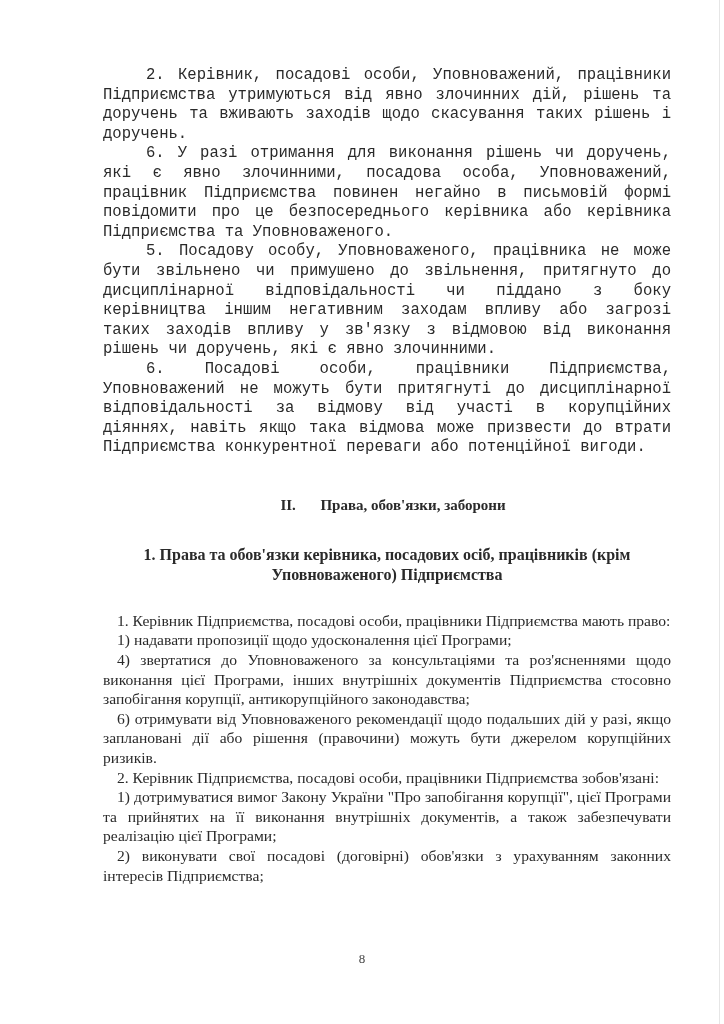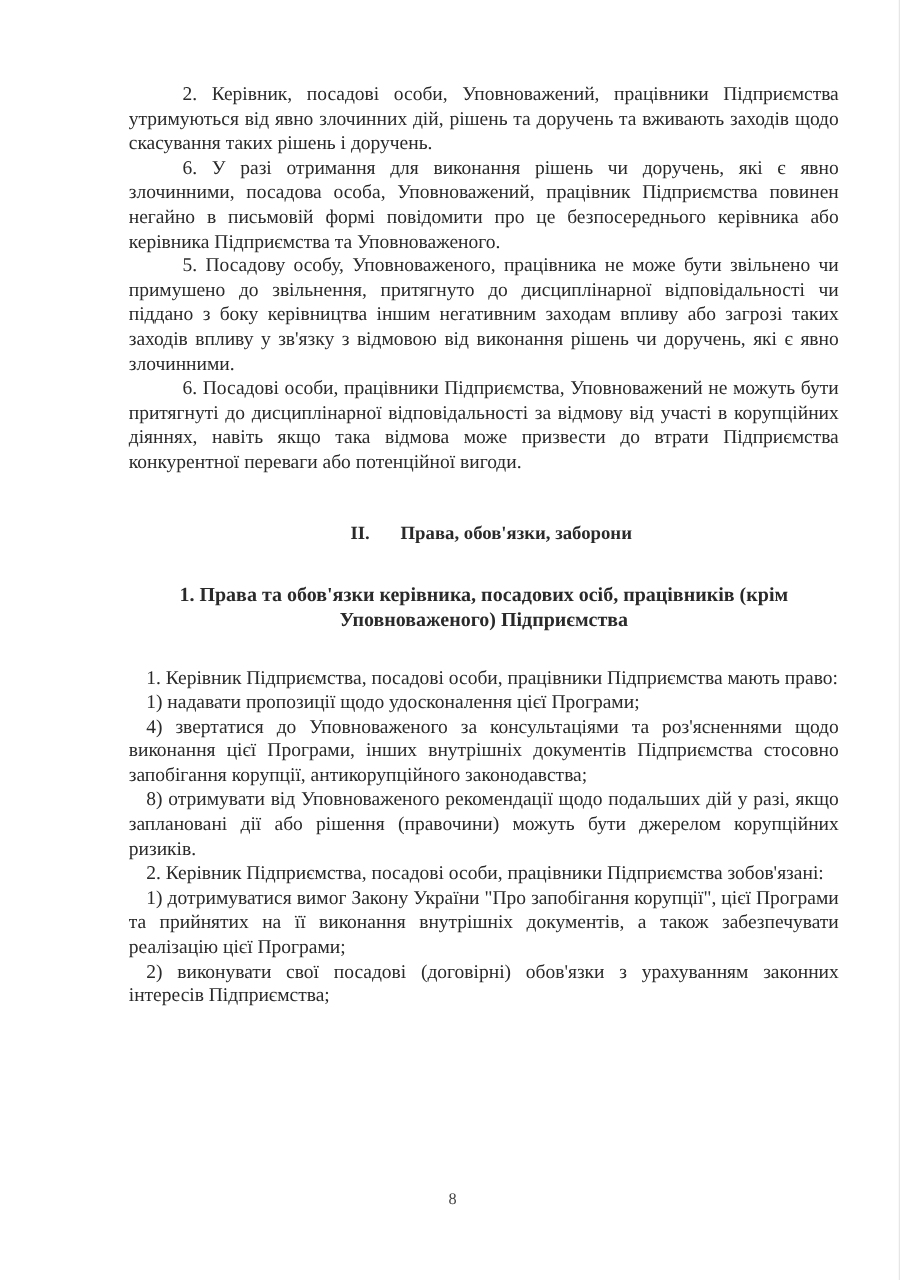--- a/index.html
+++ b/index.html
@@ -7,21 +7,21 @@
     width: 724px; height: 1024px; background: #ffffff; position: relative; overflow: hidden;
     font-family: "Liberation Serif", "DejaVu Serif", serif; color: #2a2a2a;
   }
   .page { position: absolute; left: 0; top: 0; width: 724px; height: 1024px; }
   .right-edge { position: absolute; left: 719px; top: 0; width: 1px; height: 1024px; background: #e6e6e6; }
   .content {
     position: absolute; left: 103px; top: 66px; width: 568px;
     font-size: 15.6px; line-height: 19.6px;
   }
   p { margin: 0; text-align: justify; text-align-last: left; }
-  .p1 { text-indent: 43px; }
+  .p1 { text-indent: 43px; font-family: Liberation Mono, monospace; }
   .p2 { text-indent: 14px; }
   .heading-II {
     margin-top: 37px; margin-bottom: 0; font-weight: bold; text-align: center;
     font-size: 15px; line-height: 20px; padding-left: 12px;
   }
   .heading-II .num { display: inline-block; width: 40px; text-align: left; }
   .heading-sub {
     margin-top: 30px; font-weight: bold; text-align: center; font-size: 16px; line-height: 20px;
   }
   .gap-after-sub { height: 26px; }
@@ -45,20 +45,20 @@
     <div class="heading-II">
       <span class="num">II.</span><span>Права, обов'язки, заборони</span>
     </div>
 
     <div class="heading-sub">1. Права та обов'язки керівника, посадових осіб, працівників (крім Уповноваженого) Підприємства</div>
     <div class="gap-after-sub"></div>
 
     <p class="p2">1. Керівник Підприємства, посадові особи, працівники Підприємства мають право:</p>
     <p class="p2">1) надавати пропозиції щодо удосконалення цієї Програми;</p>
     <p class="p2">4) звертатися до Уповноваженого за консультаціями та роз'ясненнями щодо виконання цієї Програми, інших внутрішніх документів Підприємства стосовно запобігання корупції, антикорупційного законодавства;</p>
-    <p class="p2">8) отримувати від Уповноваженого рекомендації щодо подальших дій у разі, якщо заплановані дії або рішення (правочини) можуть бути джерелом корупційних ризиків.</p>
+    <p class="p2">6) отримувати від Уповноваженого рекомендації щодо подальших дій у разі, якщо заплановані дії або рішення (правочини) можуть бути джерелом корупційних ризиків.</p>
     <p class="p2">2. Керівник Підприємства, посадові особи, працівники Підприємства зобов'язані:</p>
     <p class="p2">1) дотримуватися вимог Закону України "Про запобігання корупції", цієї Програми та прийнятих на її виконання внутрішніх документів, а також забезпечувати реалізацію цієї Програми;</p>
     <p class="p2">2) виконувати свої посадові (договірні) обов'язки з урахуванням законних інтересів Підприємства;</p>
   </div>
 
   <div class="page-number">8</div>
 </div>
 
 </body></html>

